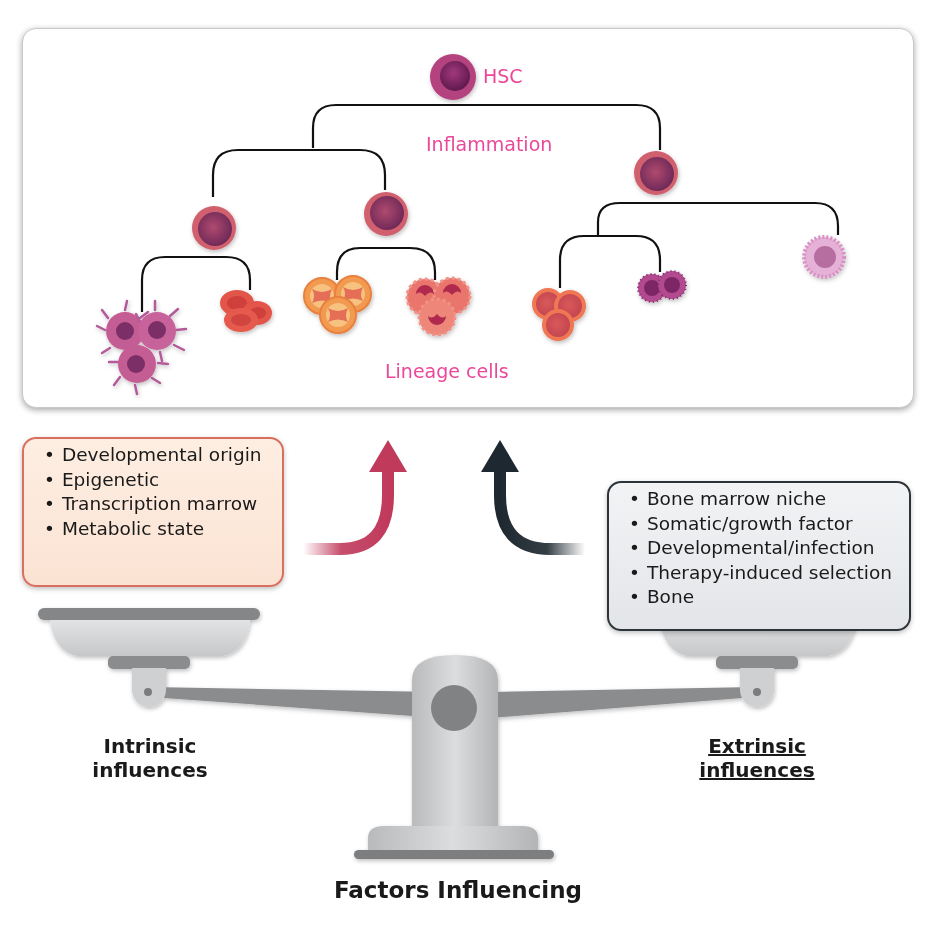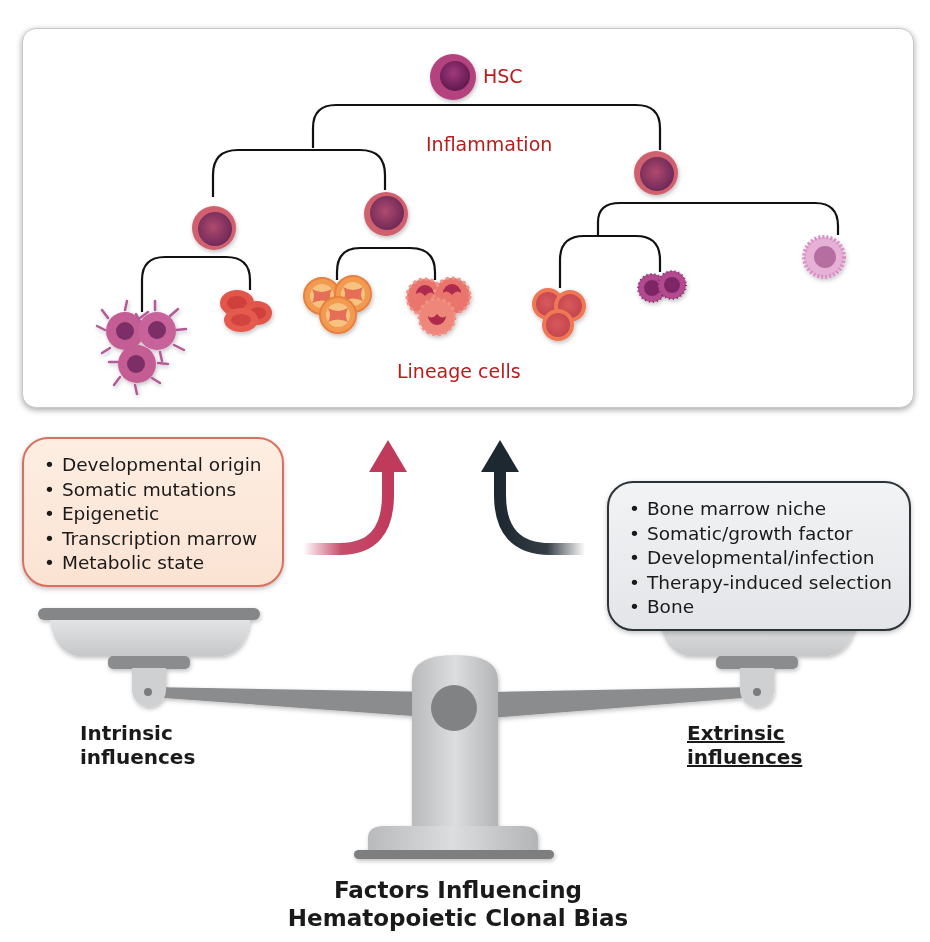--- a/index.html
+++ b/index.html
@@ -1,24 +1,24 @@
 <!DOCTYPE html>
 <html><head>
 <meta charset="utf-8">
 <style>
   html, body { margin: 0; padding: 0; background: #ffffff; }
   body { width: 930px; height: 942px; position: relative; overflow: hidden; font-family: "DejaVu Sans", sans-serif; color: #1a1a1a; }
   .panel { position: absolute; left: 22px; top: 28px; width: 890px; height: 378px; background: #fff; border: 1.5px solid #c9c9c9; border-radius: 14px; box-shadow: 0 2px 6px rgba(0,0,0,0.35); }
-  .lbl { position: absolute; font-size: 19px; color: #b91c1c; white-space: nowrap; }
-  .box { position: absolute; border-radius: 26px; box-sizing: border-box; padding: 14px 0 0 20px; font-size: 18.5px; line-height: 24.6px; }
+  .lbl { position: absolute; font-size: 19px; color: #ec4899; white-space: nowrap; }
+  .box { position: absolute; border-radius: 14px; box-sizing: border-box; padding: 4px 0 0 20px; font-size: 18.5px; line-height: 24.6px; }
   .box.left { left: 22px; top: 437px; width: 262px; height: 150px; background: linear-gradient(180deg,#fdeee2,#fbe3d3); border: 2px solid #d9705f; box-shadow: 0 2px 5px rgba(0,0,0,0.25); }
   .box.right { left: 607px; top: 437px; width: 304px; height: 150px; background: linear-gradient(180deg,#f2f3f5,#e3e5e8); border: 2px solid #2c3339; box-shadow: 0 2px 5px rgba(0,0,0,0.25); margin-top: 44px; }
   .box ul { list-style: none; margin: 0; padding: 0; }
   .box li::before { content: "\2022"; margin-right: 7px; }
-  .blabel { position: absolute; font-weight: bold; font-size: 20px; line-height: 24px; text-align: left; }
+  .blabel { position: absolute; font-weight: bold; font-size: 20px; line-height: 24px; text-align: center; margin-top: 13px; }
   .title { position: absolute; left: 0; width: 916px; top: 876px; text-align: center; font-weight: bold; font-size: 23px; line-height: 28px; }
   svg { position: absolute; left: 0; top: 0; }
 </style>
 </head>
 <body>
 
 <div class="panel"></div>
 
 <svg width="930" height="942" viewBox="0 0 930 942">
   <defs>
@@ -186,26 +186,25 @@
 
     <path d="M412 826 V680 Q412 655 455 655 Q498 655 498 680 V826z" fill="url(#gMetal)"></path>
     <circle cx="454" cy="708" r="23" fill="#818284"></circle>
     <path d="M368 850 V838 Q368 826 384 826 H522 Q538 826 538 838 V850z" fill="url(#gMetal)"></path>
     <rect x="354" y="850" width="200" height="9" rx="4.5" fill="#7d7e80"></rect>
   </g>
 </svg>
 
 <div class="lbl" style="left:483px; top:65px;">HSC</div>
 <div class="lbl" style="left:426px; top:133px;">Inflammation</div>
-<div class="lbl" style="left:397px; top:360px;">Lineage cells</div>
+<div class="lbl" style="left:385px; top:360px;">Lineage cells</div>
 
 <div class="box left">
   <ul>
     <li>Developmental origin</li>
-    <li>Somatic mutations</li>
     <li>Epigenetic</li>
     <li>Transcription marrow</li>
     <li>Metabolic state</li>
   </ul>
 </div>
 
 <div class="box right">
   <ul>
     <li>Bone marrow niche</li>
     <li>Somatic/growth factor</li>
@@ -219,14 +218,13 @@
   <div>Intrinsic</div>
   <div>influences</div>
 </div>
 <div class="blabel" style="left:687px; top:721px; width:140px;text-decoration:underline;">
   <div>Extrinsic</div>
   <div>influences</div>
 </div>
 
 <div class="title">
   <div>Factors Influencing</div>
-  <div>Hematopoietic Clonal Bias</div>
 </div>
 
 </body></html>

